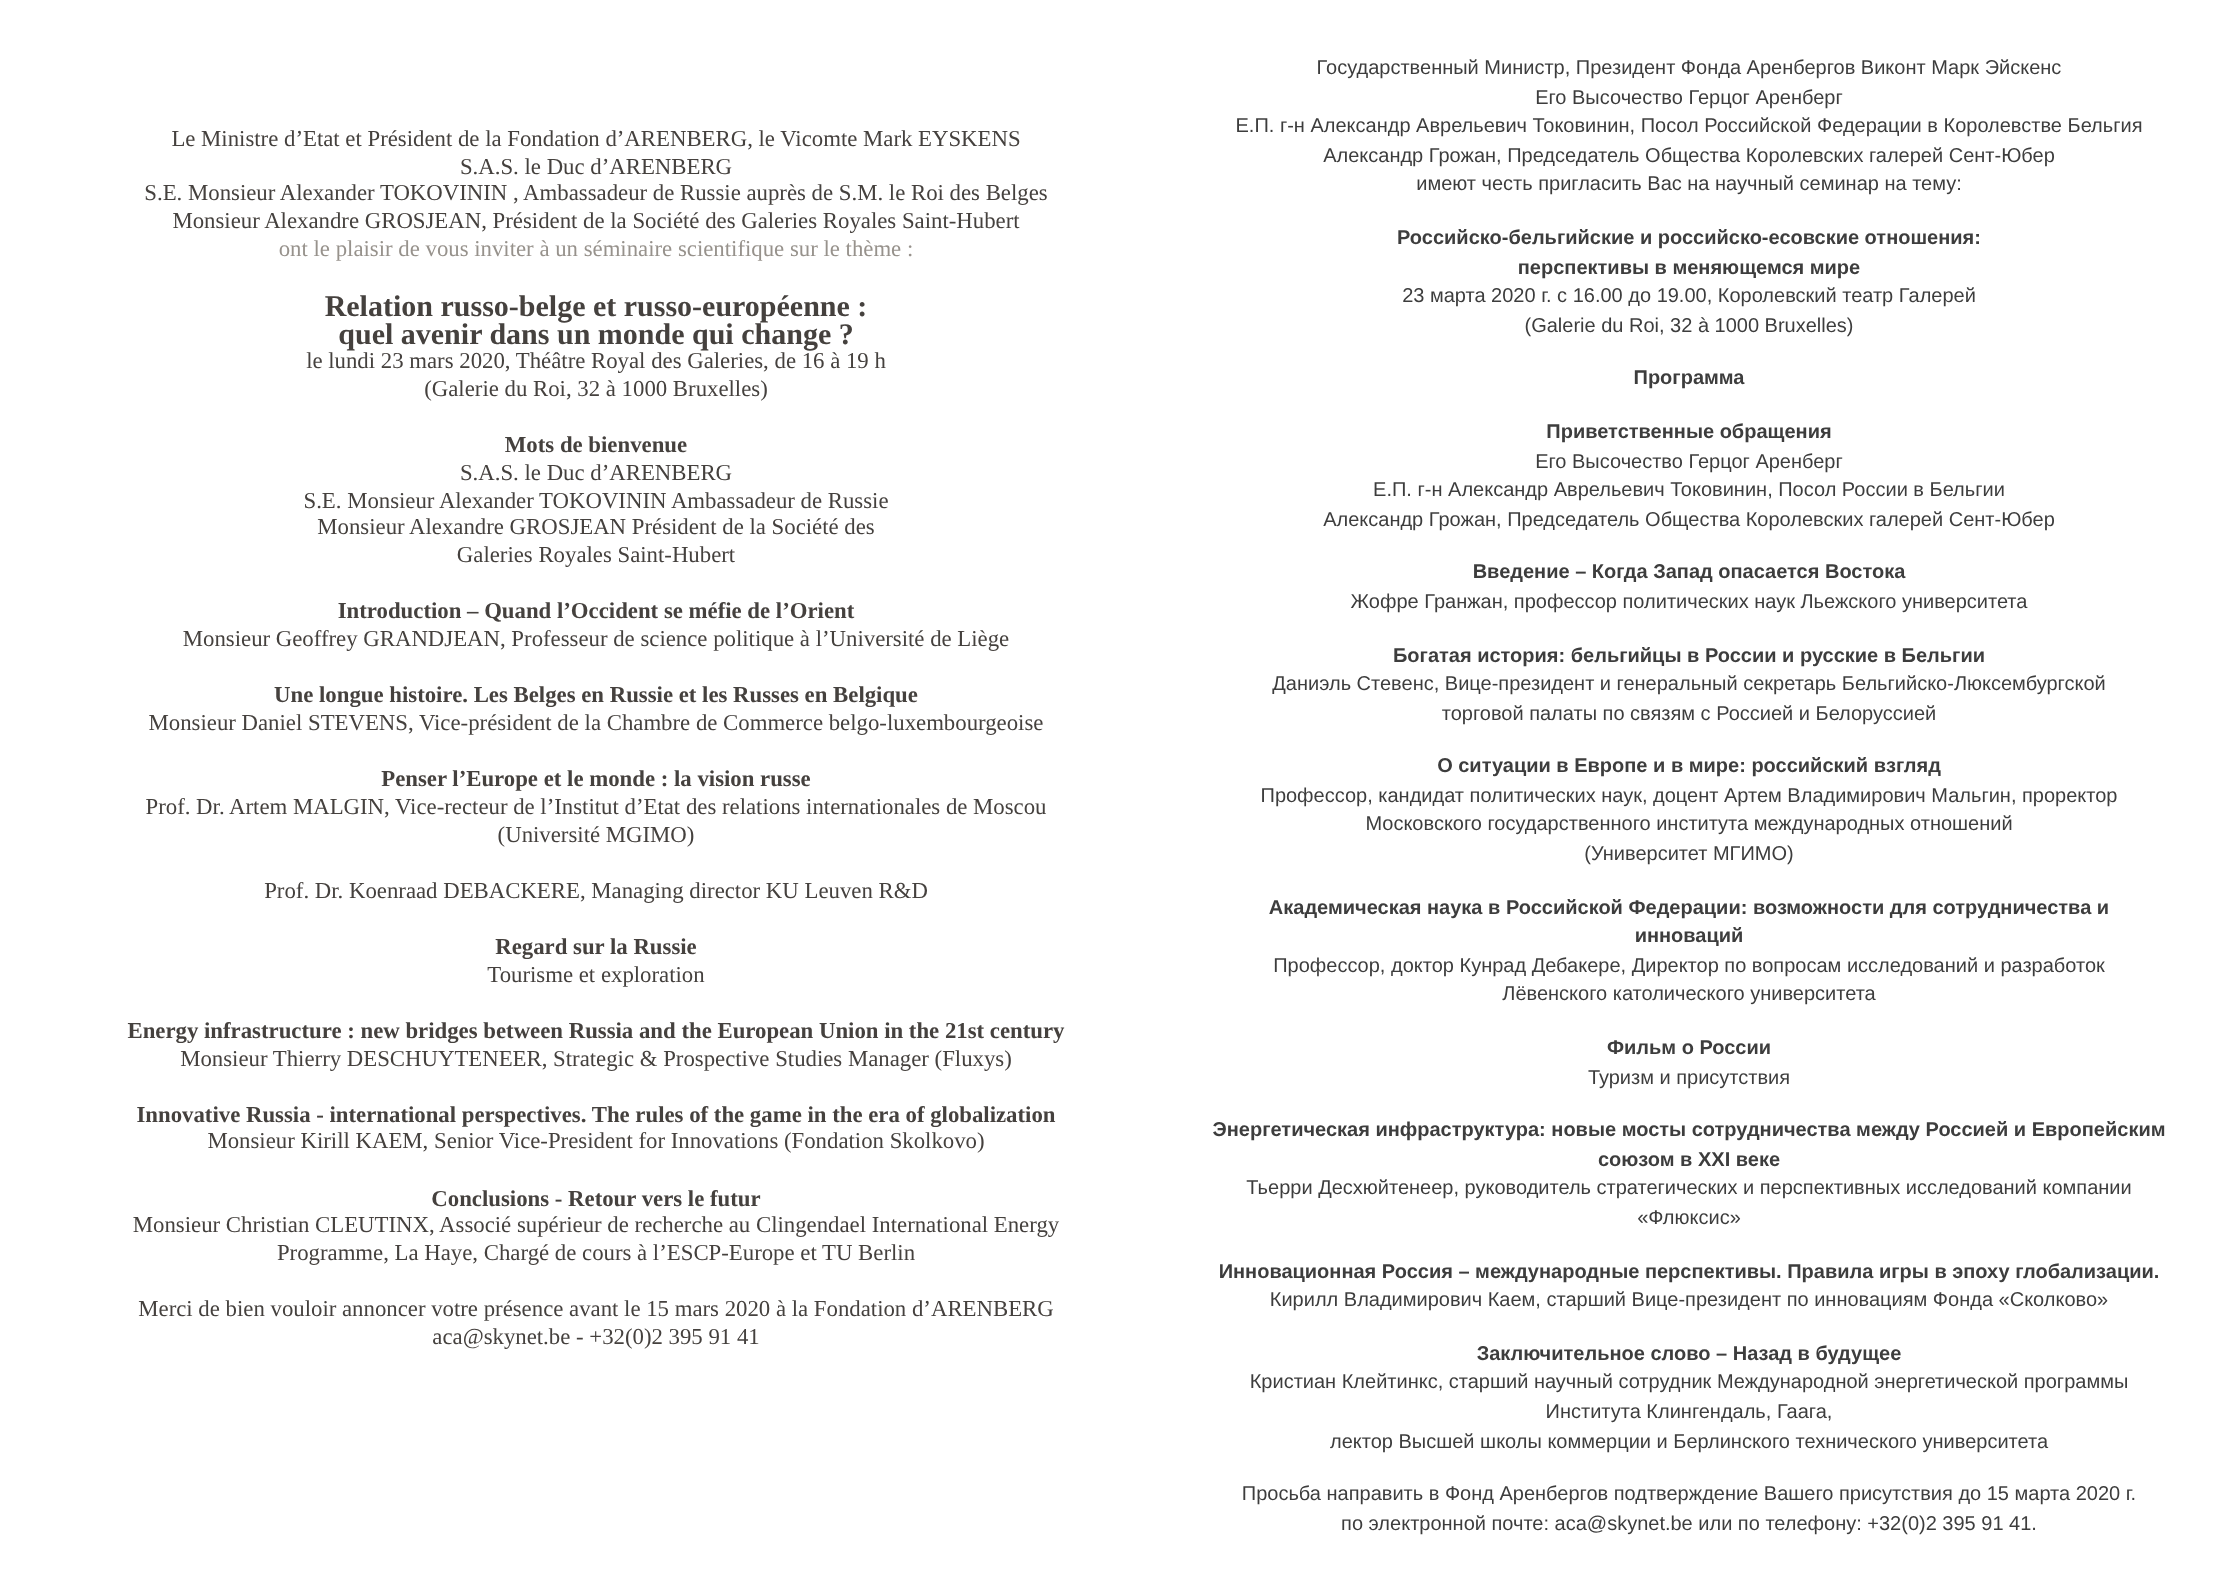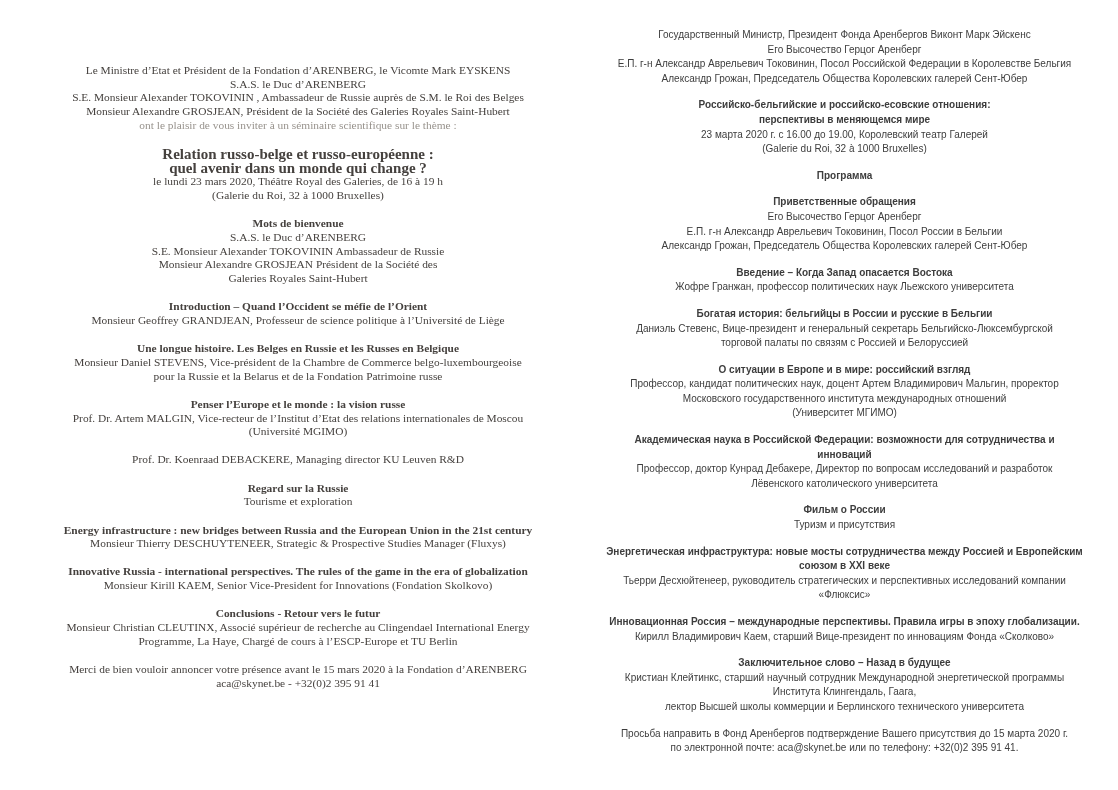--- a/index.html
+++ b/index.html
@@ -66,21 +66,20 @@
       <div class="line">Monsieur Alexandre GROSJEAN Président de la Société des</div>
       <div class="line">Galeries Royales Saint-Hubert</div>
     </div>
     <div class="block">
       <div class="line bold">Introduction – Quand l’Occident se méfie de l’Orient</div>
       <div class="line">Monsieur Geoffrey GRANDJEAN, Professeur de science politique à l’Université de Liège</div>
     </div>
     <div class="block">
       <div class="line bold">Une longue histoire. Les Belges en Russie et les Russes en Belgique</div>
       <div class="line">Monsieur Daniel STEVENS, Vice-président de la Chambre de Commerce belgo-luxembourgeoise</div>
-      <div class="line">pour la Russie et la Belarus et de la Fondation Patrimoine russe</div>
     </div>
     <div class="block">
       <div class="line bold">Penser l’Europe et le monde : la vision russe</div>
       <div class="line">Prof. Dr. Artem MALGIN, Vice-recteur de l’Institut d’Etat des relations internationales de Moscou</div>
       <div class="line">(Université MGIMO)</div>
     </div>
     <div class="block">
       <div class="line">Prof. Dr. Koenraad DEBACKERE, Managing director KU Leuven R&amp;D</div>
     </div>
     <div class="block">
@@ -105,20 +104,21 @@
       <div class="line">aca@skynet.be - +32(0)2 395 91 41</div>
     </div>
   </div>
 
 <div class="page page-right" id="page-right">
     <div class="block">
       <div class="line">Государственный Министр, Президент Фонда Аренбергов Виконт Марк Эйскенс</div>
       <div class="line">Его Высочество Герцог Аренберг</div>
       <div class="line">Е.П. г-н Александр Аврельевич Токовинин, Посол Российской Федерации в Королевстве Бельгия</div>
       <div class="line">Александр Грожан, Председатель Общества Королевских галерей Сент-Юбер</div>
+      <div class="line">имеют честь пригласить Вас на научный семинар на тему:</div>
     </div>
     <div class="block">
       <div class="line bold">Российско-бельгийские и российско-есовские отношения:</div>
       <div class="line bold">перспективы в меняющемся мире</div>
       <div class="line">23 марта 2020 г. с 16.00 до 19.00, Королевский театр Галерей</div>
       <div class="line">(Galerie du Roi, 32 à 1000 Bruxelles)</div>
     </div>
     <div class="block">
       <div class="line bold">Программа</div>
     </div>

